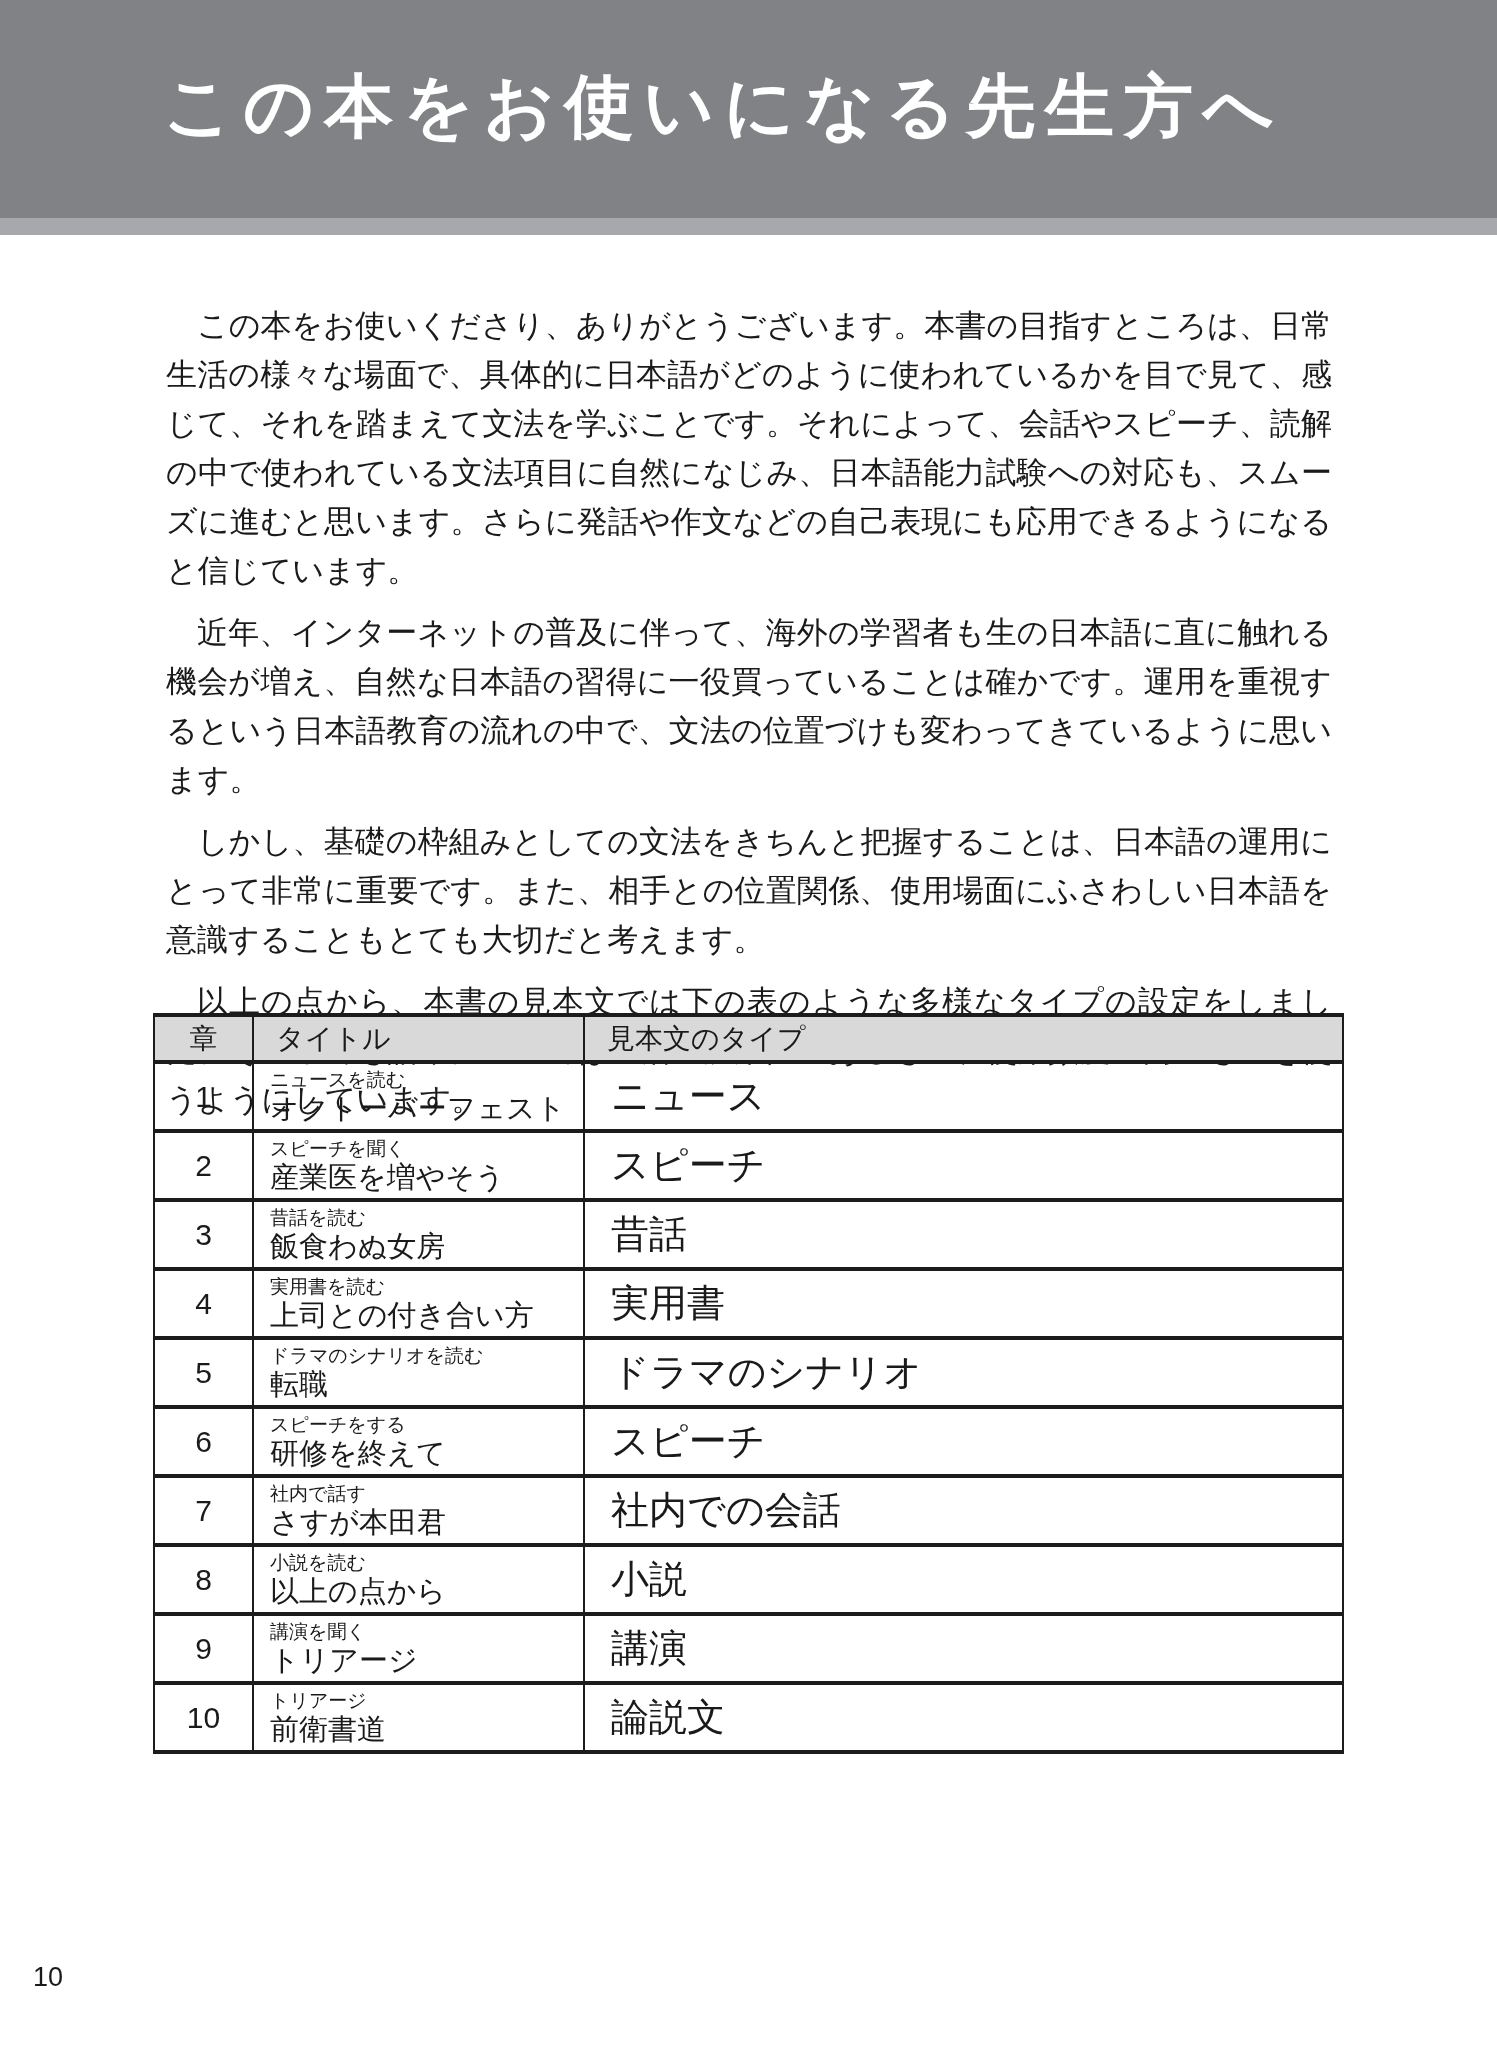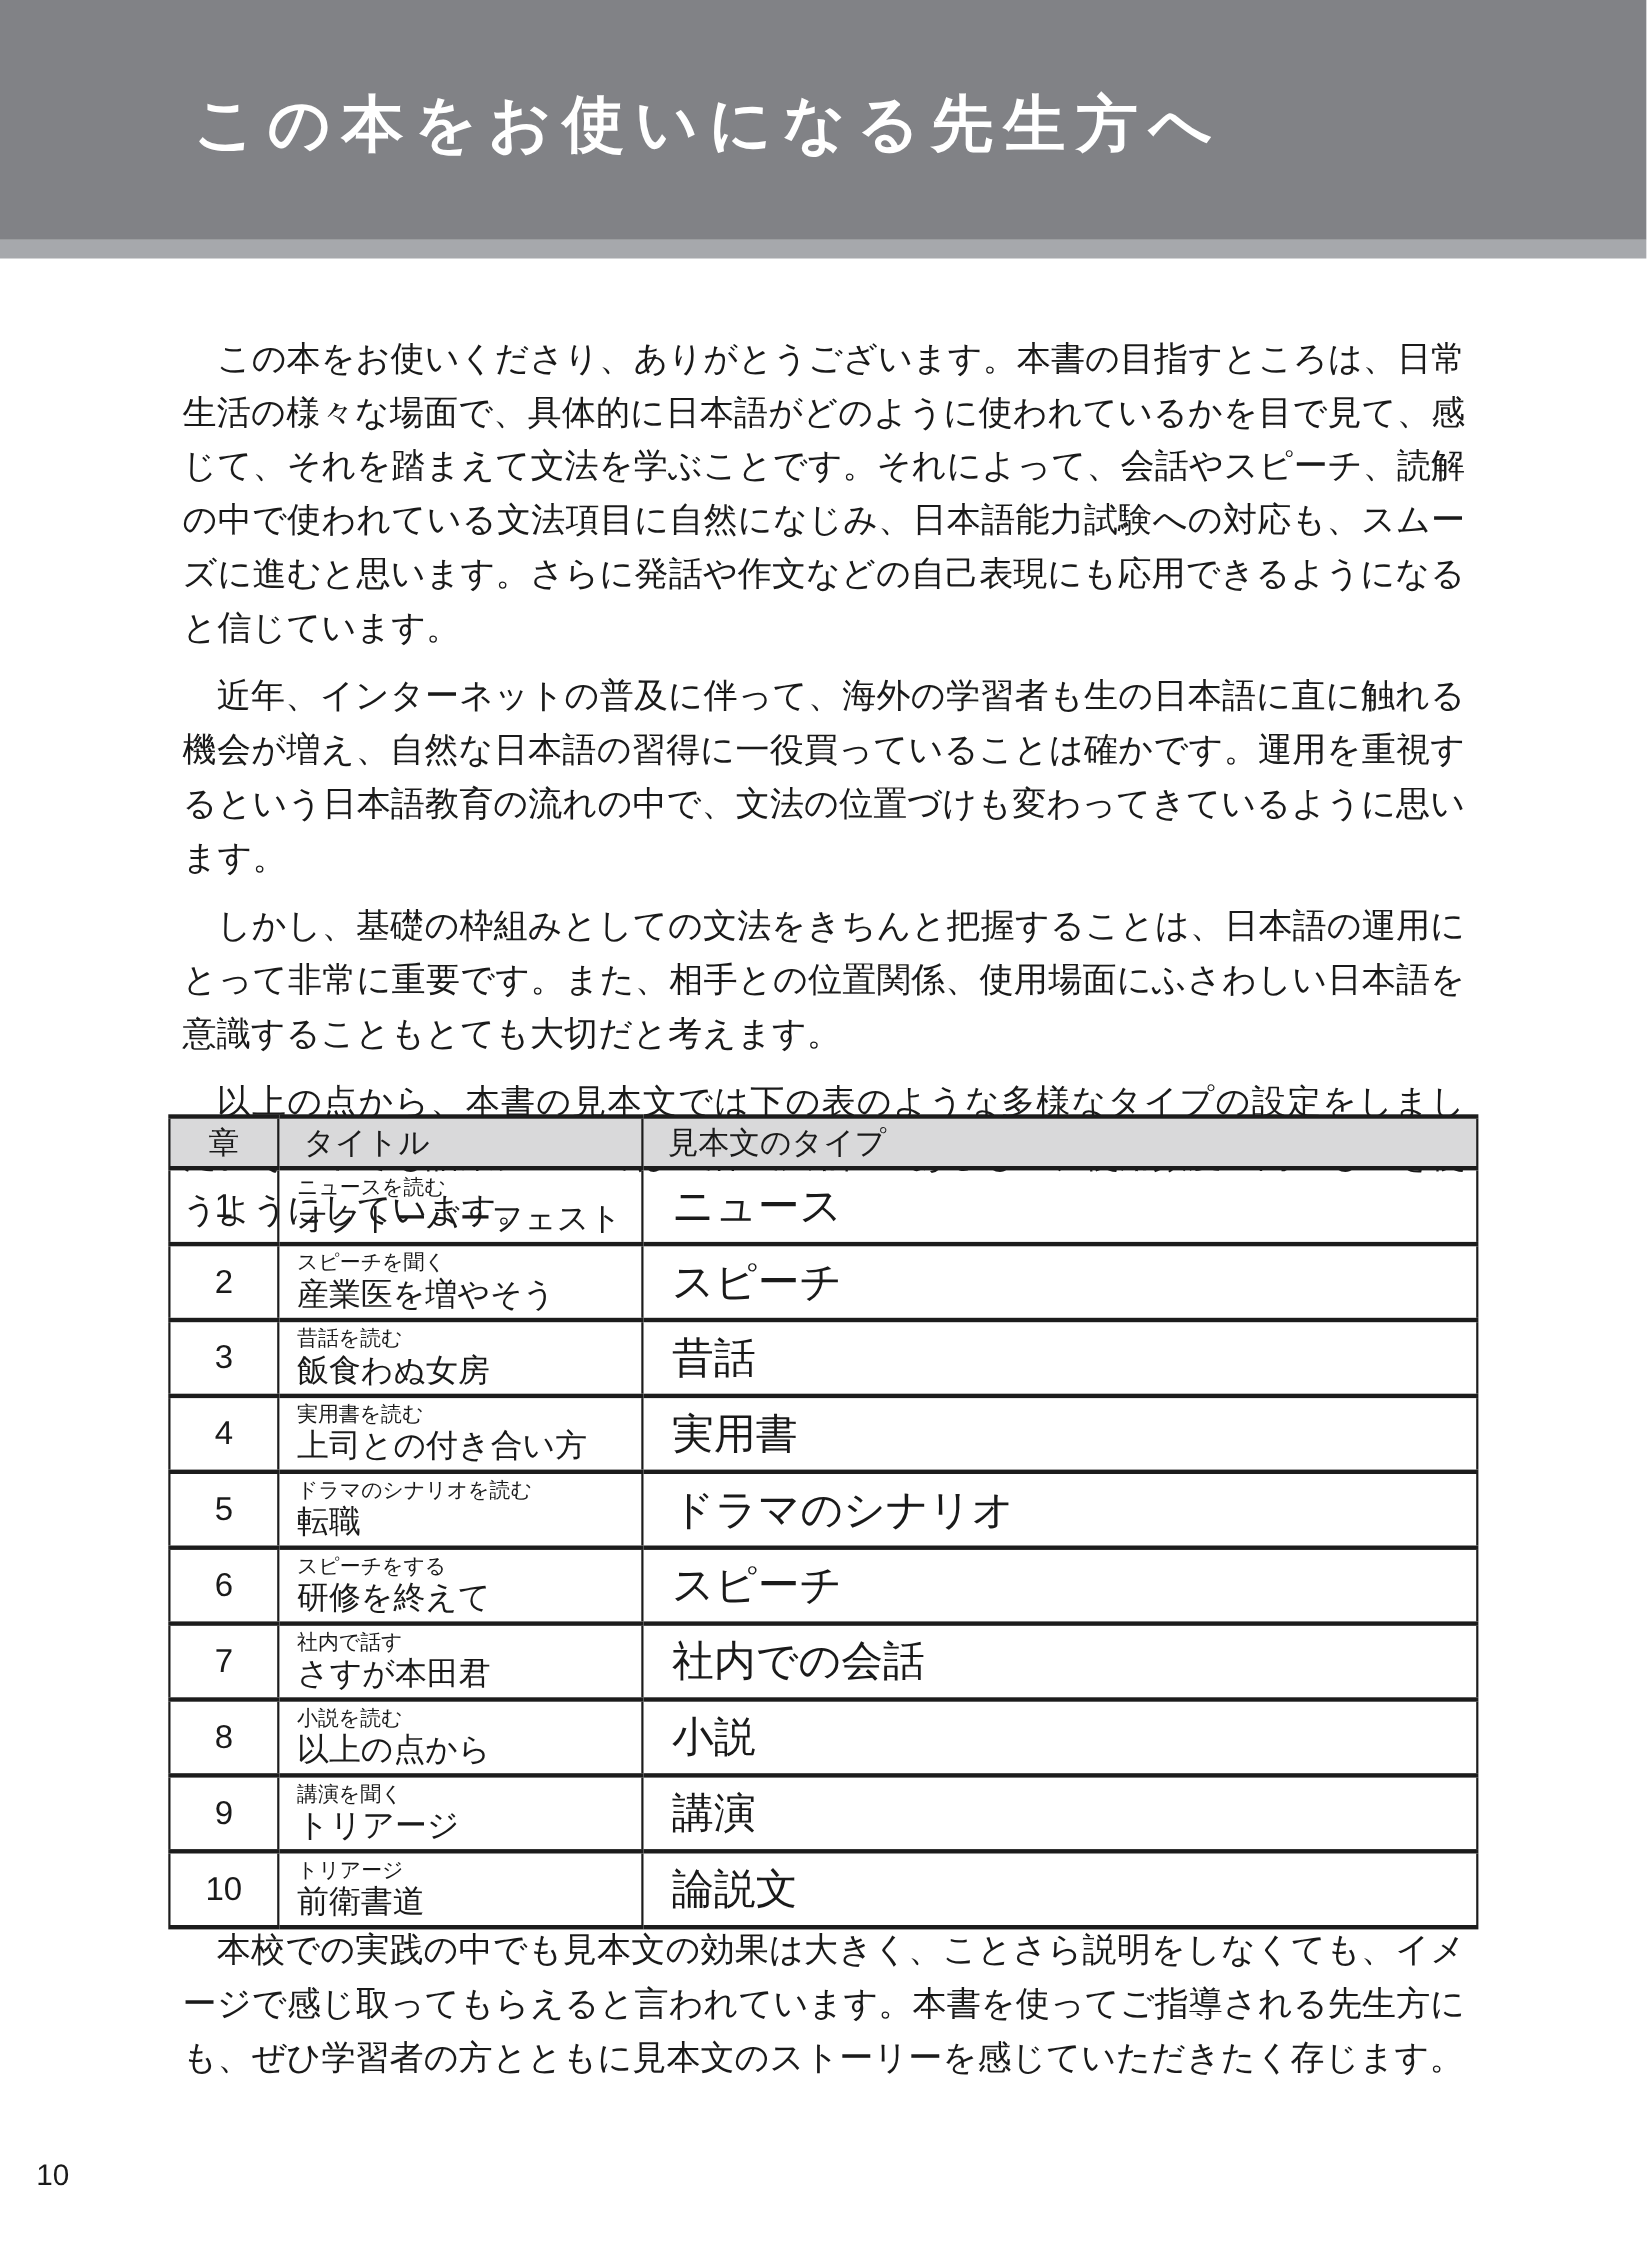--- a/index.html
+++ b/index.html
@@ -19,23 +19,23 @@
 
   
   .banner {
     position: absolute;
     top: 0; left: 0;
     width: 100%;
     height: 218px;
     background: var(--banner-bg, #818286);
   }
   .banner h1 {
-    margin: 18px;
+    margin: 5px;
     padding: 66px 0 0 158px;
-    font-size: 56px;
+    font-size: 69px;
     line-height: 1.05;
     font-weight: 700;
     letter-spacing: 10px;
     color: var(--title-text, #ffffff);
   }
   .banner-strip {
     position: absolute;
     top: 218px; left: 0;
     width: 100%;
     height: 17px;
@@ -247,18 +247,17 @@
     <td class="title-cell">
       <span class="title-sub">トリアージ</span>
       <span class="title-main">前衛書道</span>
     </td>
     <td class="type-cell">論説文</td>
   </tr>
 </tbody>
   </table>
 
   <section class="closing" id="closing-block">
-      <p class="body-par">本校での実践の中でも見本文の効果は大きく、ことさら説明をしなくても、イメージで感じ取ってもらえると言われています。本書を使ってご指導される先生方にも、ぜひ学習者の方とともに見本文のストーリーを感じていただきたく存じます。</p>
     </section>
 
   <div class="page-number">10</div>
 
 </div>
 
 </body></html>

